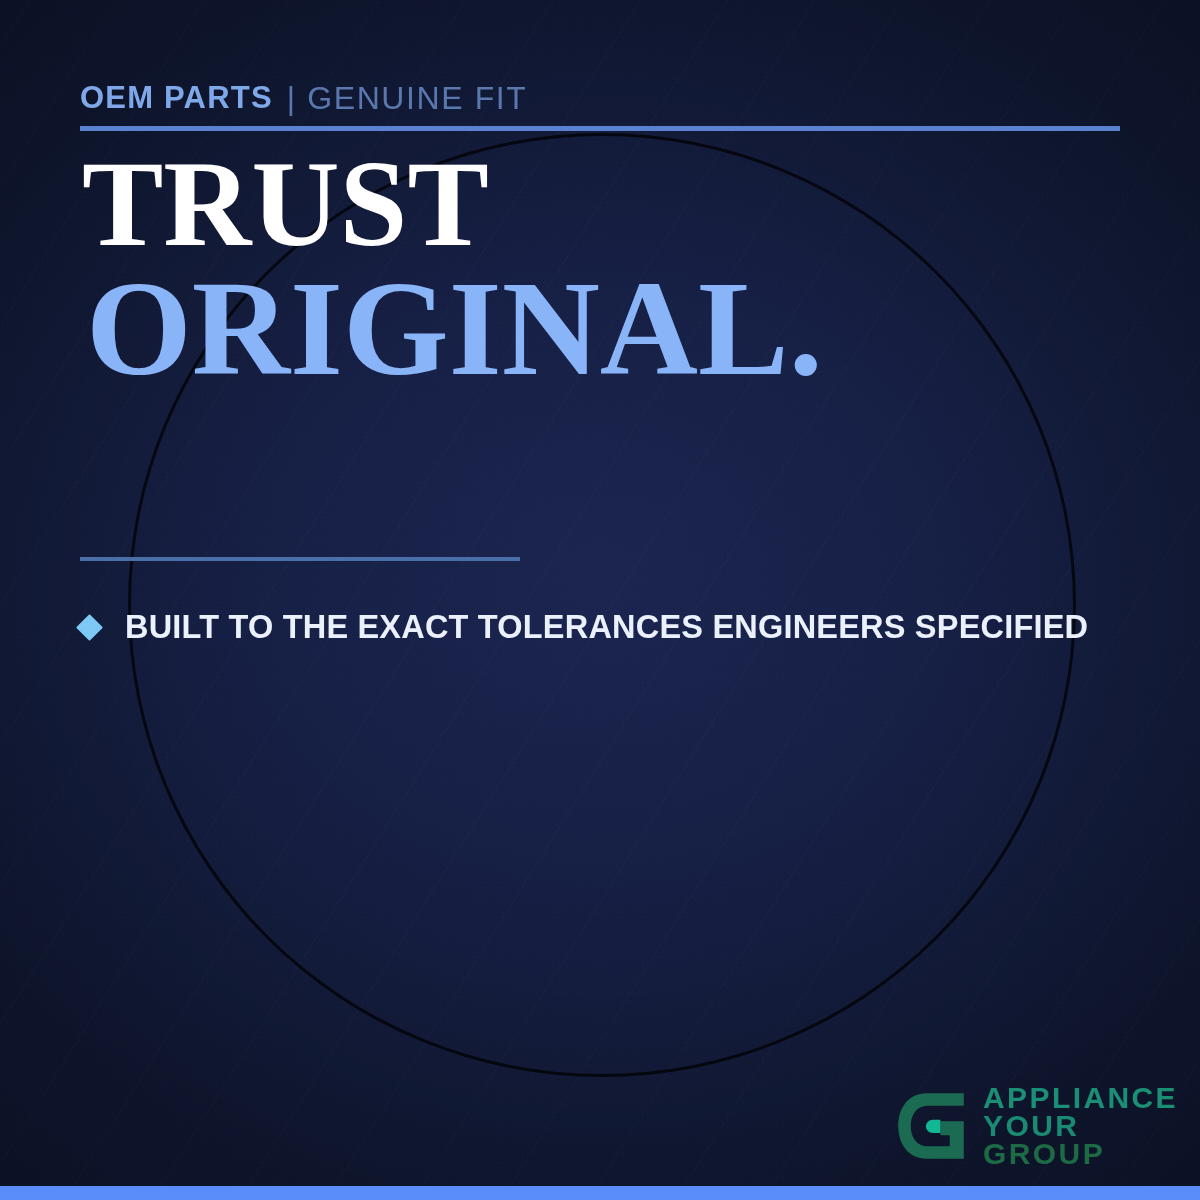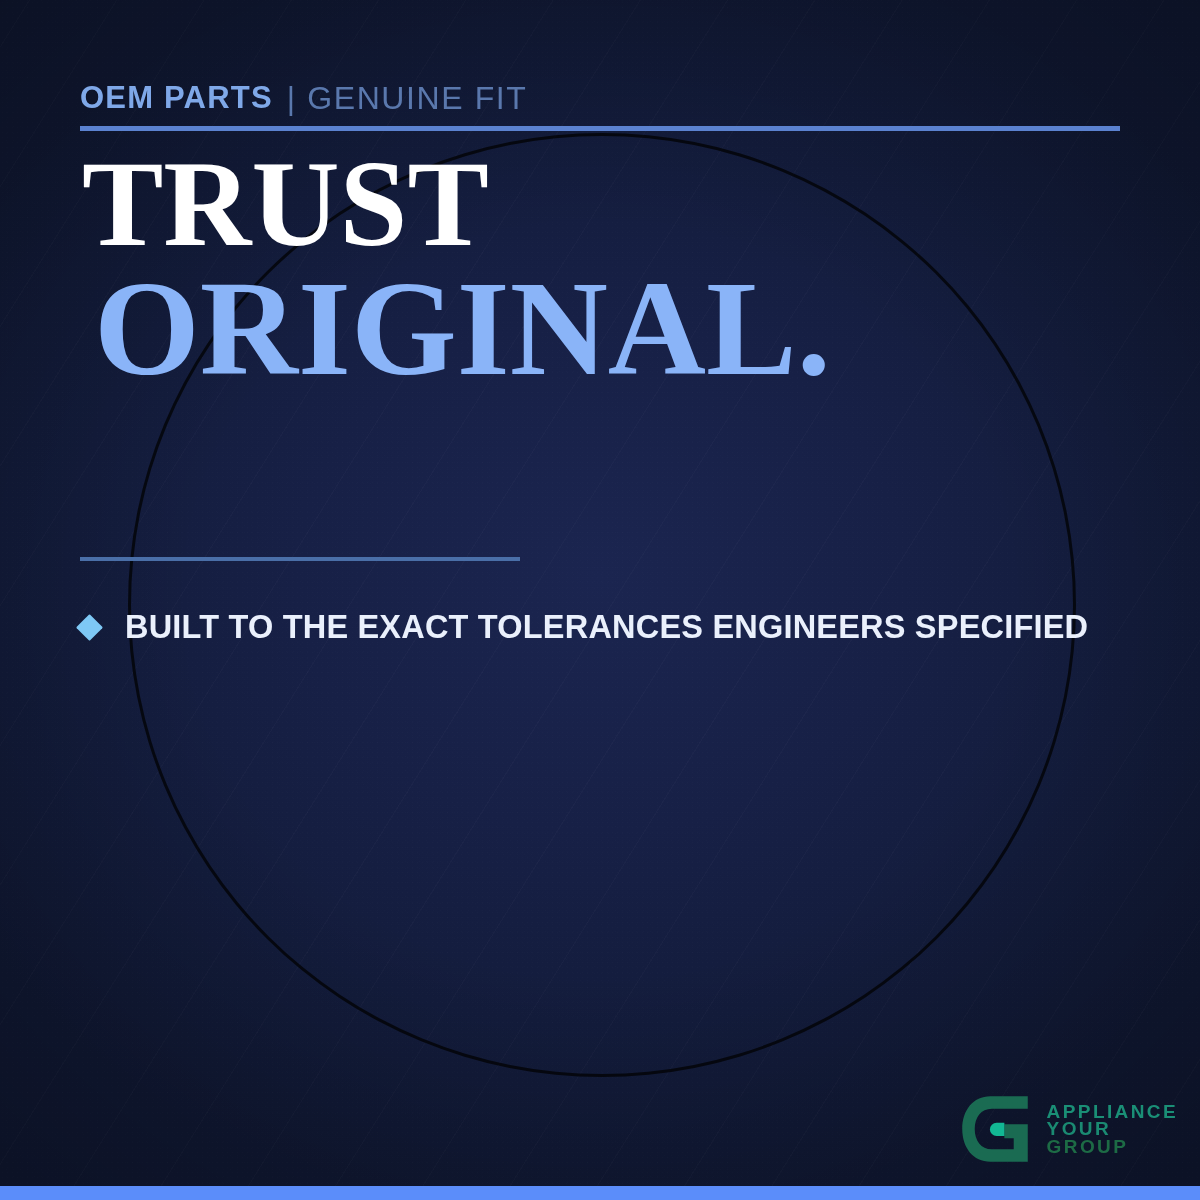--- a/index.html
+++ b/index.html
@@ -82,21 +82,21 @@
     font-family:"Liberation Serif", serif;
     font-weight:bold;
     font-size:122px;
     line-height:112px;
     letter-spacing:0px;
   }
   .headline .l-white { display:block; color:#ffffff; }
   .headline .l-accent {
     display:block; color:#8ab4f8;
     font-size:136px; line-height:128px;
-    margin-top:4px; margin-left:12px;
+    margin-top:4px; margin-left:4px;
   }
 
   .rule-mid {
     position:absolute; left:80px; top:557px;
     width:440px; height:4px;
     background:#4a6fa8;
   }
 
   
   .bullets {
@@ -130,21 +130,21 @@
     position:absolute;
     right:22px; bottom:32px;
     display:flex; align-items:center; gap:13px;
   }
   .logo-mark { width:78px; height:78px; flex:0 0 auto; }
   .logo-words {
     display:flex; flex-direction:column;
     line-height:.93;
     letter-spacing:2.4px;
     font-weight:bold;
-    font-size:19px;
+    font-size:30px;
   }
   .logo-word-1 { color:#1a8f76; }
   .logo-word-2 { color:#1a8a72; }
   .logo-word-3 { color:#1d6b45; }
 
   .bottom-bar {
     position:absolute; left:0; bottom:0;
     width:1200px; height:14px;
     background:#5b8dfa;
   }

